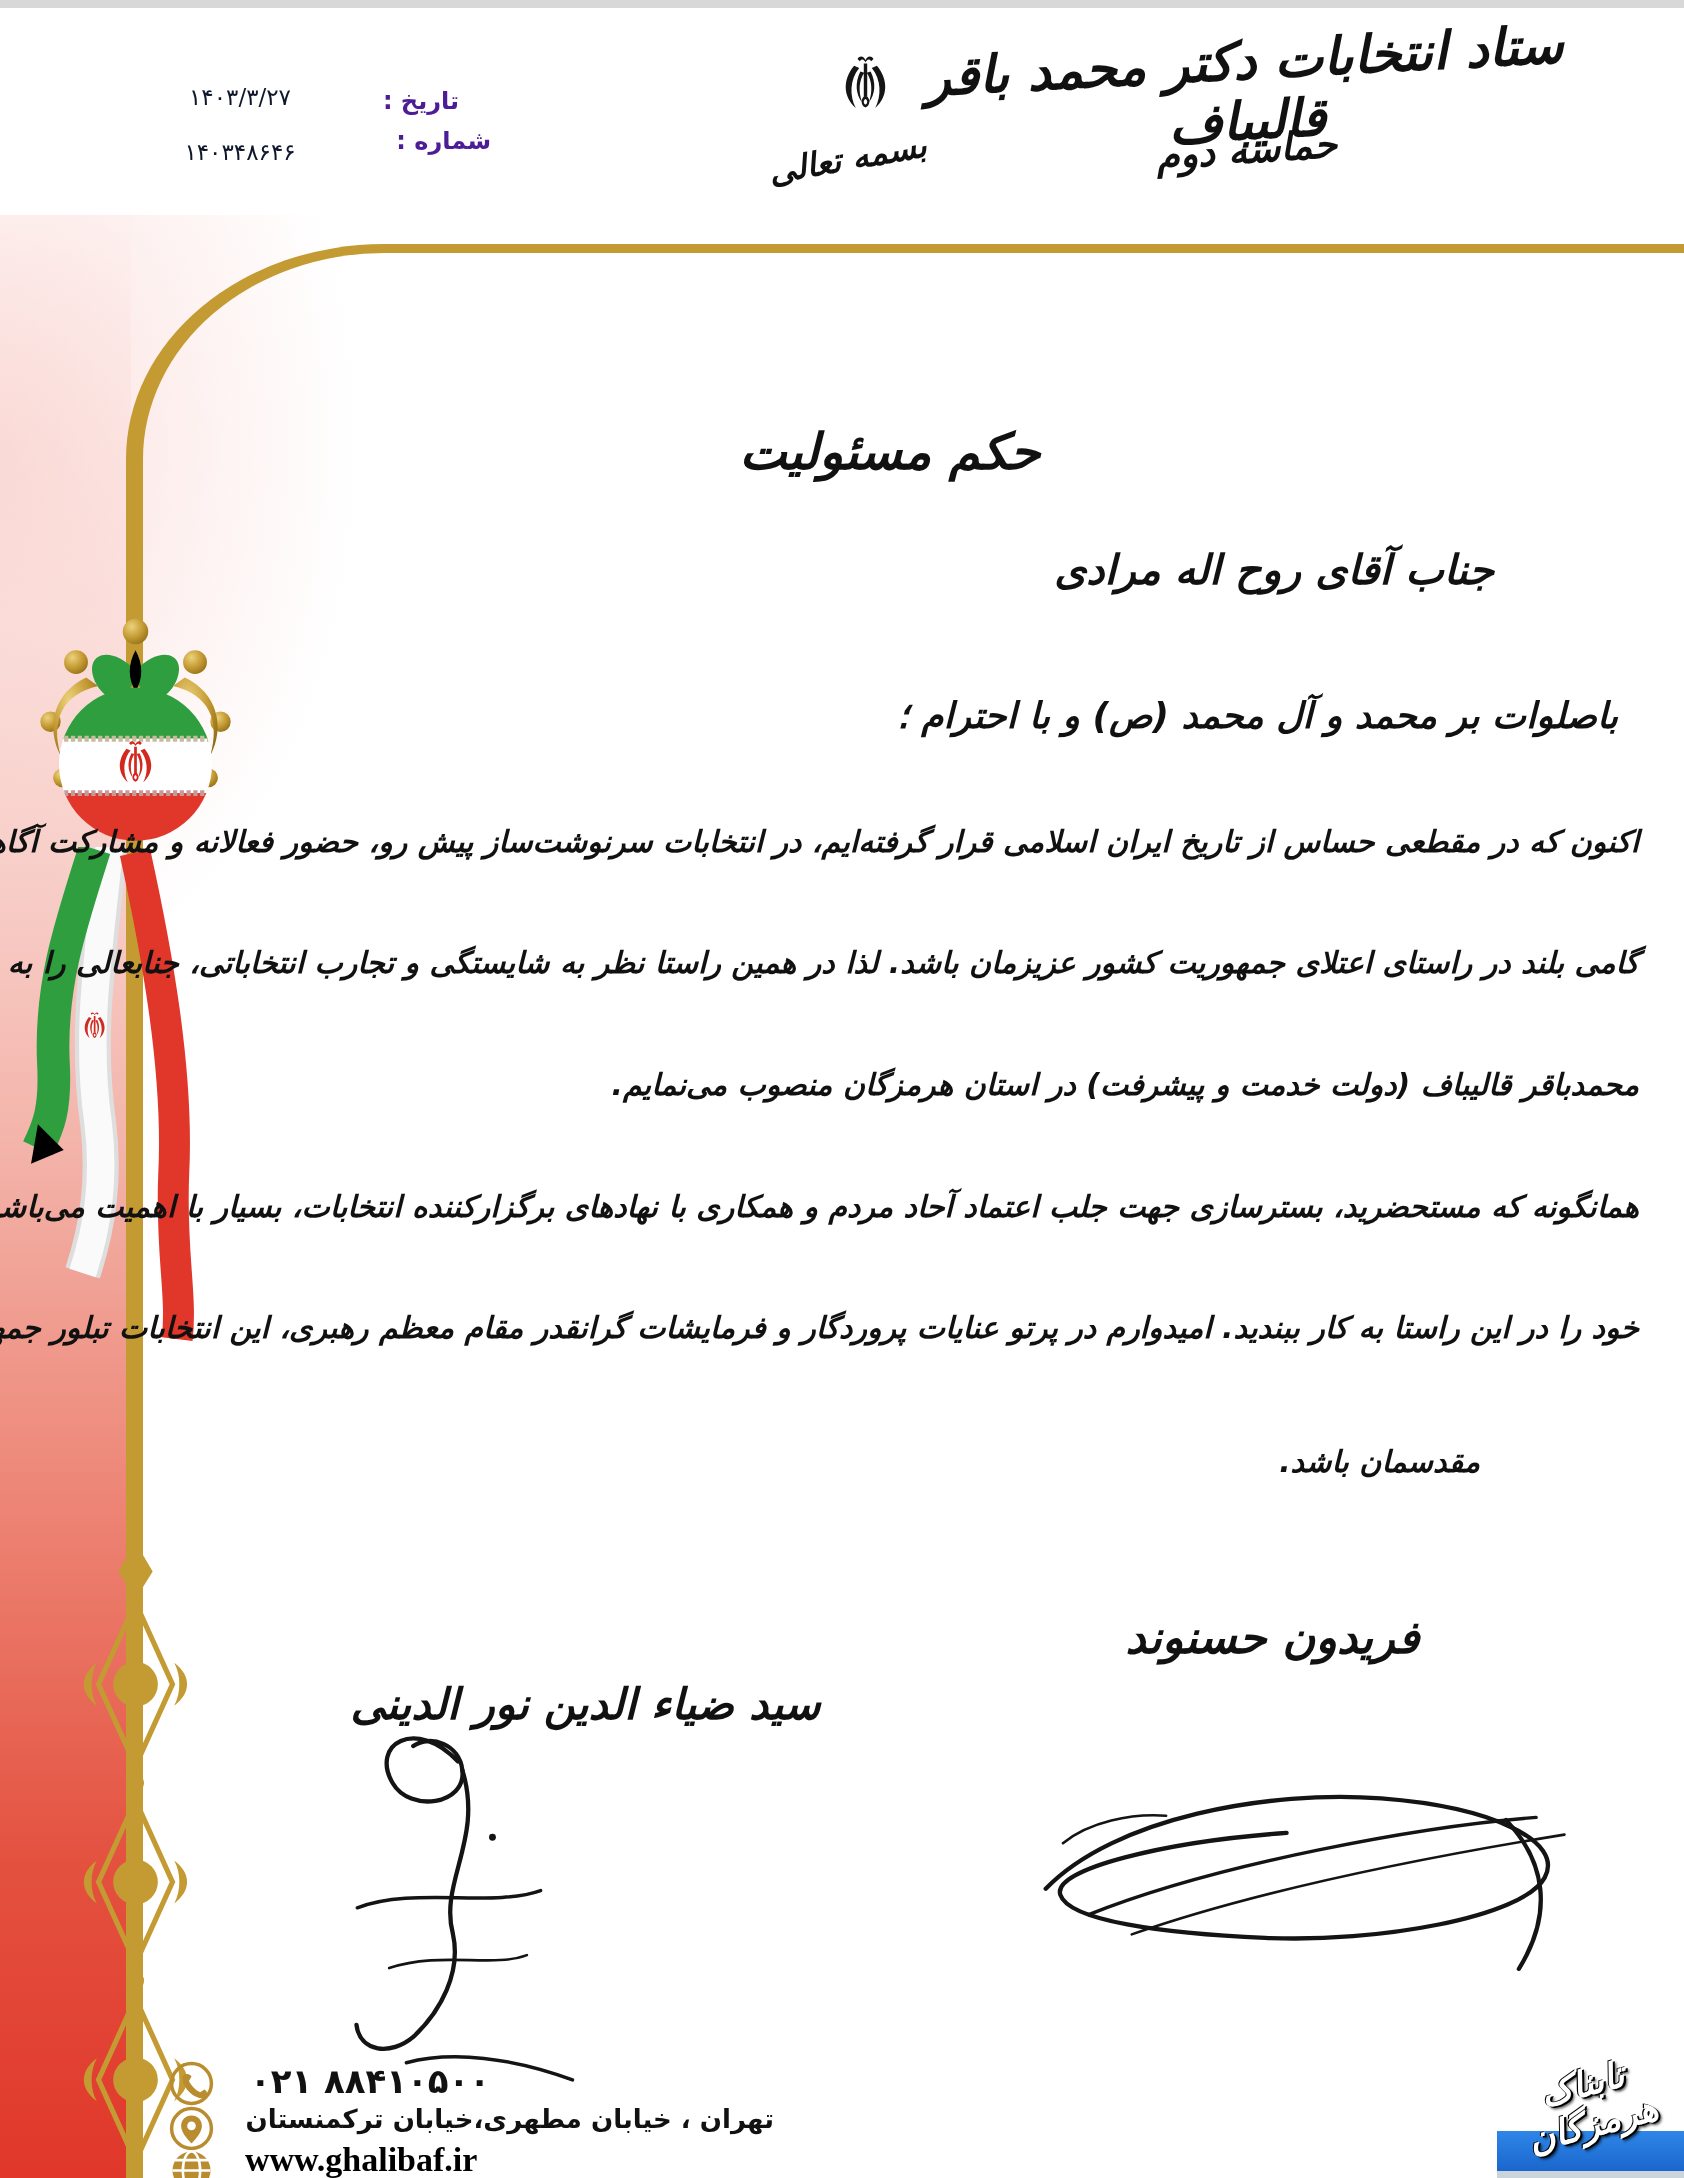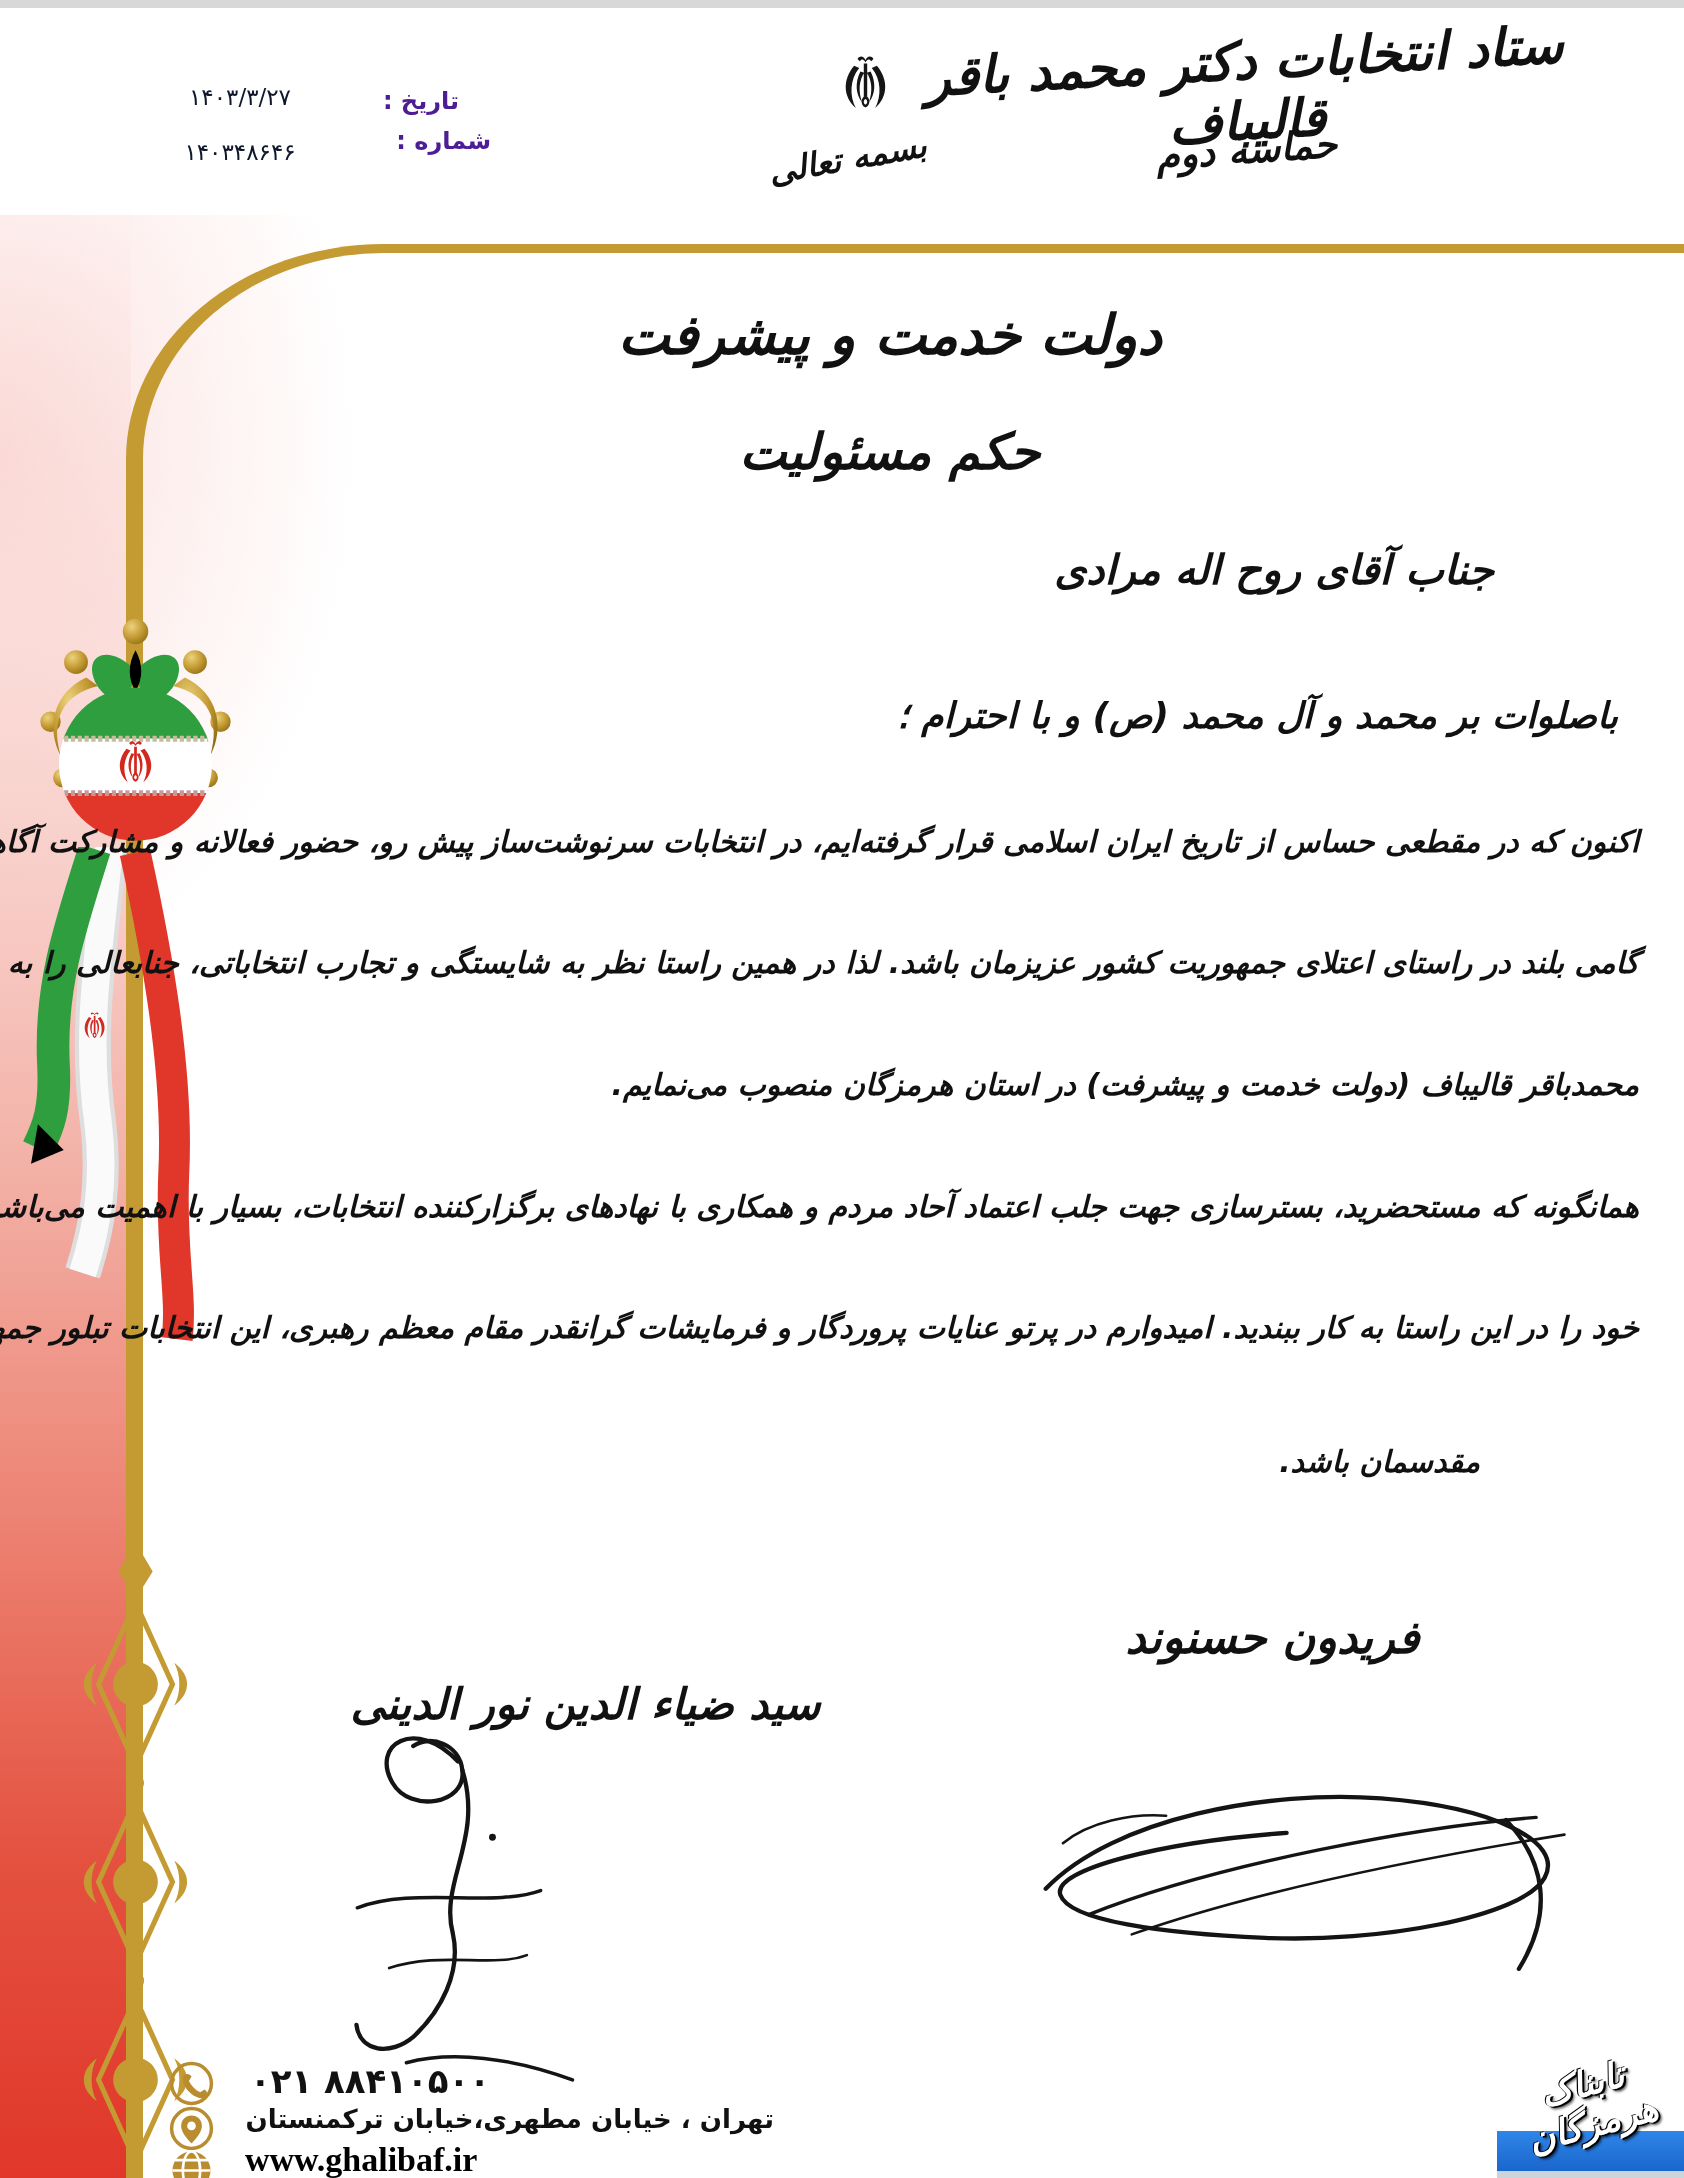--- a/index.html
+++ b/index.html
@@ -176,21 +176,20 @@
         <circle cx="75" cy="510" r="10"></circle>
       <path d="M30,140 C10,155 10,175 30,190 C22,175 22,155 30,140 Z"></path>
       <path d="M120,140 C140,155 140,175 120,190 C128,175 128,155 120,140 Z"></path>
       <path d="M30,370 C10,385 10,405 30,420 C22,405 22,385 30,370 Z"></path>
       <path d="M120,370 C140,385 140,405 120,420 C128,405 128,385 120,370 Z"></path>
       <path d="M30,600 C10,615 10,635 30,650 C22,635 22,615 30,600 Z"></path>
       <path d="M120,600 C140,615 140,635 120,650 C128,635 128,615 120,600 Z"></path>
     </g>
   </svg>
 
-  <div class="abs title1 cal rtl">دولت خدمت و پیشرفت</div>
   <div class="abs title2 cal rtl">حکم مسئولیت</div>
   <div class="abs addressee cal rtl">جناب آقای روح اله مرادی</div>
   <div class="abs salutation cal rtl">باصلوات بر محمد و آل محمد (ص) و با احترام ؛</div>
 
   <div class="abs bline bl1 cal rtl">اکنون که در مقطعی حساس از تاریخ ایران اسلامی قرار گرفته‌ایم، در انتخابات سرنوشت‌ساز پیش رو، حضور فعالانه و مشارکت آگاهانه آحاد مردم، می‌تواند</div>
   <div class="abs bline bl2 cal rtl">گامی بلند در راستای اعتلای جمهوریت کشور عزیزمان باشد. لذا در همین راستا نظر به شایستگی و تجارب انتخاباتی، جنابعالی را به عنوان مسئول ستاد انتخاباتی آقای دکتر</div>
   <div class="abs bline bl3 cal rtl">محمدباقر قالیباف (دولت خدمت و پیشرفت) در استان هرمزگان منصوب می‌نمایم.</div>
   <div class="abs bline bl4 cal rtl">همانگونه که مستحضرید، بسترسازی جهت جلب اعتماد آحاد مردم و همکاری با نهادهای برگزارکننده انتخابات، بسیار با اهمیت می‌باشد و لذا؛ انتظار می‌رود که تمام توان</div>
   <div class="abs bline bl5 cal rtl">خود را در این راستا به کار ببندید. امیدوارم در پرتو عنایات پروردگار و فرمایشات گرانقدر مقام معظم رهبری، این انتخابات تبلور جمهوریت و اسلامیت نظام</div>
   <div class="abs bline bl6 cal rtl">مقدسمان باشد.</div>

